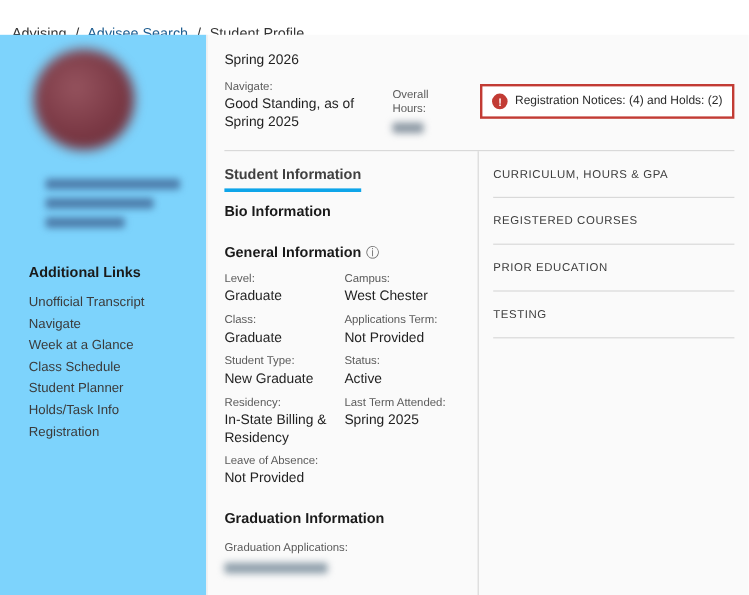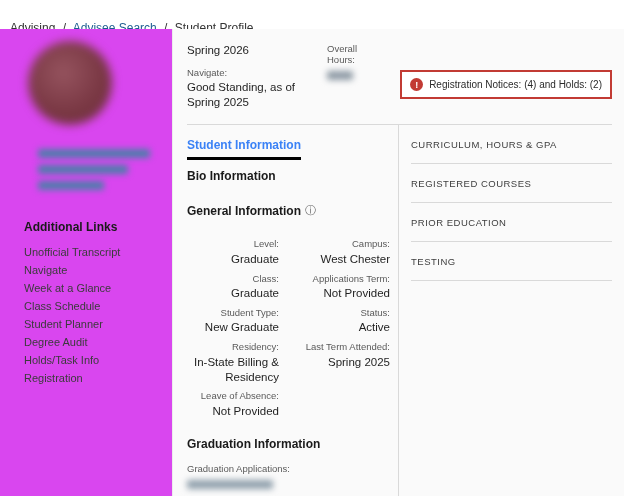--- a/index.html
+++ b/index.html
@@ -9,21 +9,21 @@
     font-family:"Liberation Sans", sans-serif; color:#222; background:#fff;
   }
   
   .breadcrumb { height:29px; padding:21px 0 0 10px; font-size:12px; color:#333; background:#fff; }
   .breadcrumb .sep { margin:0 4px; color:#333; }
   .bc-link { color:#1d5d90; text-decoration:underline; cursor:pointer; }
 
   .layout { display:flex; height:467px; }
 
   
-  .sidebar { width:172px; flex-shrink:0; background:#d946ef; padding-top:10px; }
+  .sidebar { width:172px; flex-shrink:0; background:#7dd3fc; padding-top:10px; }
   .avatar {
     width:84px; height:84px; border-radius:50%; margin:2px 0 0 28px;
     background:radial-gradient(circle at 42% 38%, #95535e 0%, #7a3844 55%, #6b2e3a 100%);
     filter:blur(5px);
   }
   .name-redacted { margin:24px 0 0 38px; }
   .red-line { height:9px; border-radius:2px; background:#4d7dab; filter:blur(3px); margin-bottom:7px; }
   .red-line.l1 { width:112px; }
   .red-line.l2 { width:90px; }
   .red-line.l3 { width:66px; }
@@ -32,21 +32,21 @@
   .side-links a { display:block; font-size:11px; line-height:11px; color:#3b3b3b; margin-bottom:7px; text-decoration:none; cursor:pointer; }
 
   
   .main { flex:1; background:#fafafa; border-left:1px solid #ececec; padding:0 12px 0 14px; display:flex; flex-direction:column; }
 
   .summary { display:flex; padding:14px 0 14px 0; border-bottom:1px solid #d9d9d9; }
   .lbl { font-size:9.5px; color:#5a5a5a; margin-bottom:2px; line-height:1.2; }
   .val { font-size:11.5px; color:#1f1f1f; line-height:1.3; }
   .col-term { width:140px; }
   .standing-lbl { margin-top:9px; }
-  .col-hours { width:54px; }
+  .col-hours { width:54px; margin-top:31px; }
   .col-gpa { width:58px; margin-top:31px; }
   .lbl.narrow { width:40px; }
   .redact { border-radius:2px; filter:blur(3px); }
   .redact.hours { width:26px; height:9px; background:#8e9aa5; margin-top:5px; }
   .redact.gpa   { width:30px; height:9px; background:#8e9aa5; margin-top:5px; }
   .redact.gradapps { width:86px; height:9px; background:#90a0ac; margin-top:6px; }
 
   .notice {
     margin-left:auto; margin-top:27px; align-self:flex-start;
     display:flex; align-items:center; gap:6px;
@@ -56,29 +56,29 @@
   .alert-icon {
     width:13px; height:13px; border-radius:50%; background:#c23b34; color:#fff;
     font-size:9px; font-weight:bold; display:flex; align-items:center; justify-content:center; flex-shrink:0;
   }
 
   .content { display:flex; flex:1; }
   .left-col { width:211px; padding-top:10px; }
   .right-col { flex:1; border-left:1px solid #d9d9d9; padding-left:12px; }
 
   .tab-active {
-    display:inline-block; font-size:12px; font-weight:bold; color:#3b82f6;
-    padding-bottom:5px; border-bottom:3px solid #000000; cursor:pointer;
+    display:inline-block; font-size:12px; font-weight:bold; color:#404040;
+    padding-bottom:5px; border-bottom:3px solid #0ea5e9; cursor:pointer;
   }
   .section-heading { font-size:12px; font-weight:bold; color:#1a1a1a; }
   .bio-heading { margin-top:9px; }
   .general-heading { margin-top:20px; display:flex; align-items:center; gap:4px; }
   .info-icon { font-size:11px; color:#666; font-weight:normal; cursor:pointer; }
 
-  .fields { display:grid; grid-template-columns:100px 111px; margin-top:20px;text-align:right; }
+  .fields { display:grid; grid-template-columns:100px 111px; margin-top:9px; }
   .field { margin-bottom:6px; padding-right:8px; }
   .field .lbl { margin-bottom:2px; }
 
   .grad-heading { margin-top:12px; }
   .grad-apps-lbl { margin-top:12px; }
 
   .accordion-item {
     display:flex; justify-content:space-between; align-items:center;
     padding:14px 4px 13px 0; border-bottom:1px solid #d9d9d9; cursor:pointer;
   }
@@ -106,21 +106,20 @@
         <div class="red-line l2"></div>
         <div class="red-line l3"></div>
       </div>
       <div class="addl-title">Additional Links</div>
       <nav class="side-links">
         <a>Unofficial Transcript</a>
         <a>Navigate</a>
         <a>Week at a Glance</a>
         <a>Class Schedule</a>
         <a>Student Planner</a>
-        <a>Degree Audit</a>
         <a>Holds/Task Info</a>
         <a>Registration</a>
       </nav>
     </aside>
 
     <div class="main">
 
       <div class="summary">
         <div class="col-term">
           <div class="val">Spring 2026</div>

